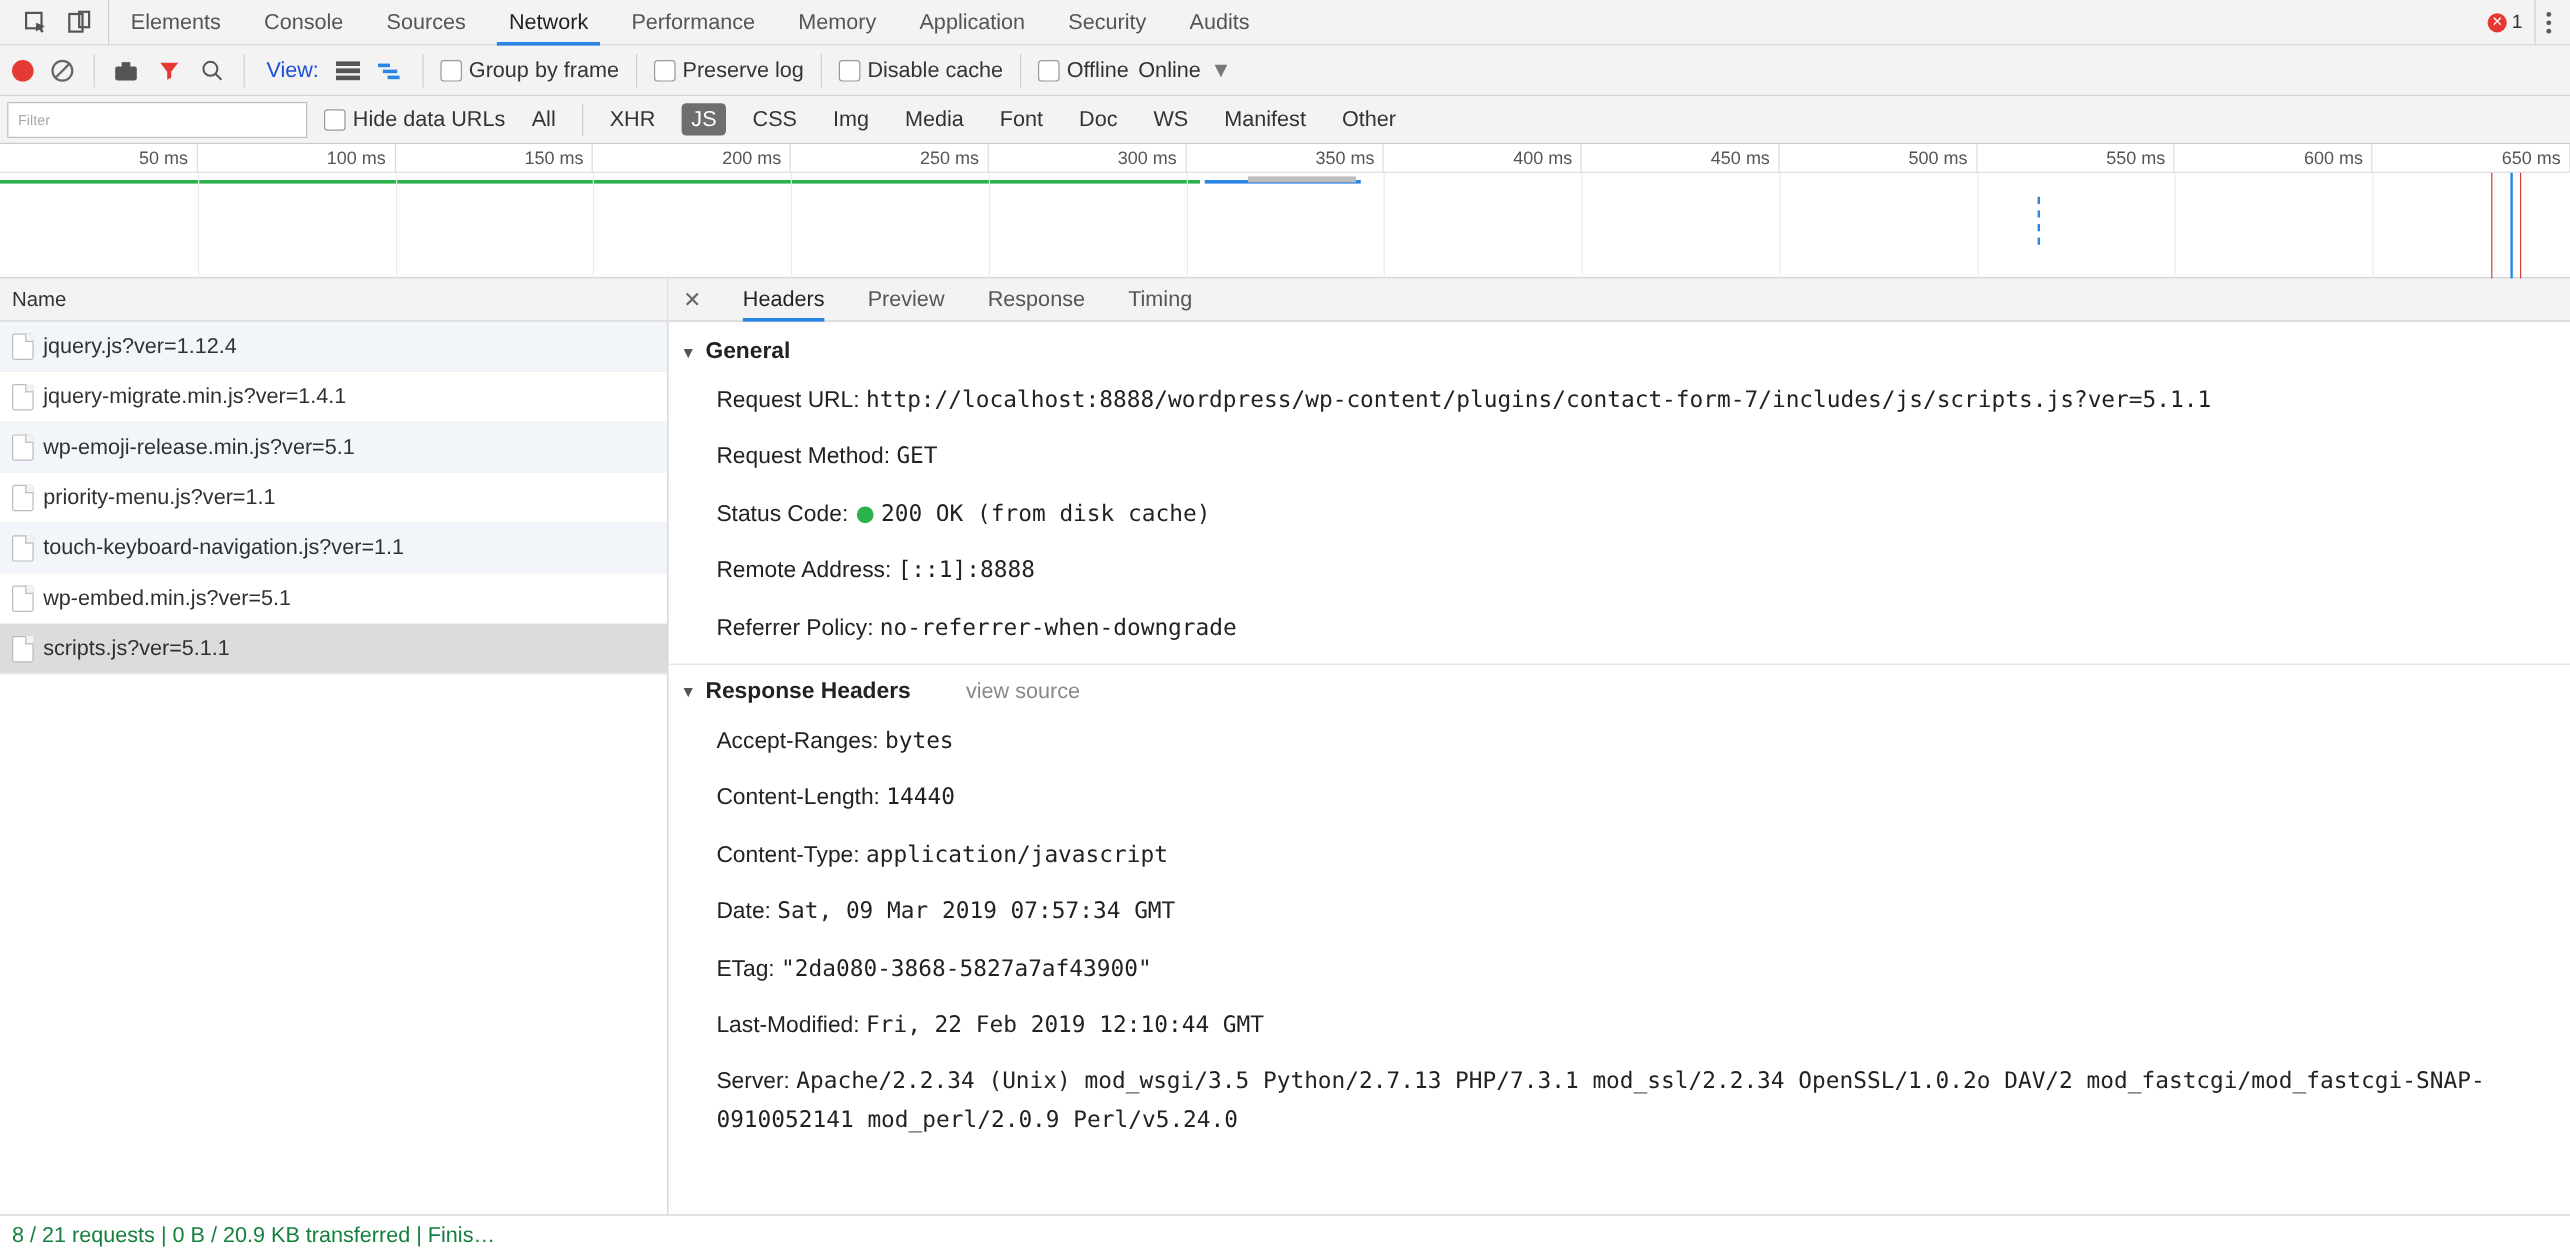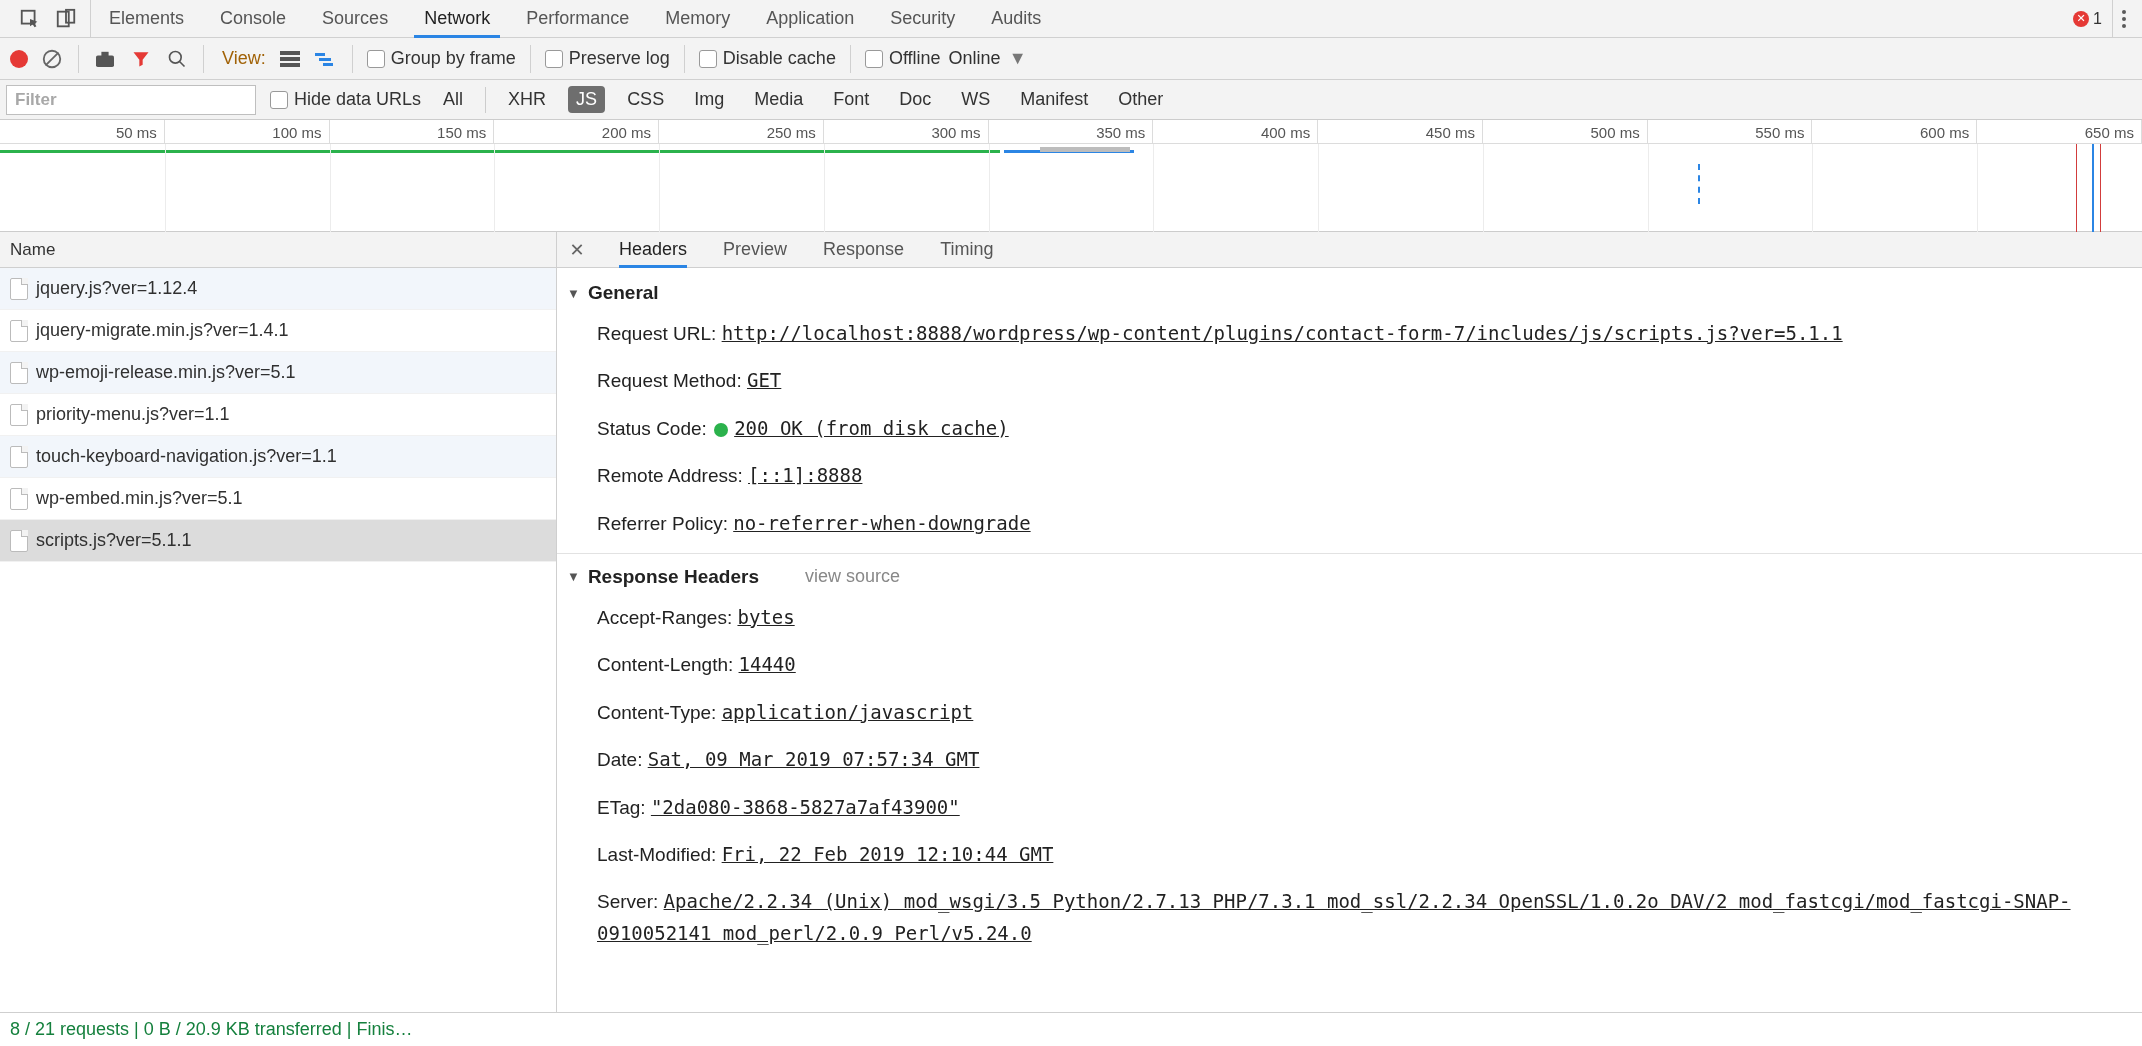--- a/index.html
+++ b/index.html
@@ -92,39 +92,39 @@
 .rec-dot {
   width: 18px; height: 18px; border-radius: 50%;
   background: #e53935;
 }
 .icon-btn {
   width: 24px; height: 24px;
   display:flex;align-items:center;justify-content:center;
   color:#555;
 }
 .vsep { width:1px; height:28px; background:#d0d0d0; margin: 0 2px;}
-.view-label { color:#a16207; margin-left:4px;}
+.view-label { color:#1d4ed8; margin-left:4px;}
 .chk { display:flex; align-items:center; gap:6px; color:#333; }
 .chk .box { width:18px;height:18px;border:1px solid #999;border-radius:3px;background:#fff;}
 .throttle { display:flex;align-items:center;gap:8px;}
 .throttle .chev{color:#777;}
 
 
 .filterbar {
   display:flex;
   align-items:center;
   height:40px;
   background:#f3f3f3;
   border-bottom:1px solid #ccc;
   padding:0 6px;
   gap:14px;
 }
 .filter-input{
   width:250px;height:30px;border:1px solid #bfbfbf;background:#fff;
-  padding:0 8px;font-size:17px;color:#7f1d1d;font-weight:bold;
+  padding:0 8px;font-size:12px;color:#7f1d1d;
 }
 .filter-input::placeholder{color:#a8a8a8;}
 .type-pill{padding:3px 8px;border-radius:4px;cursor:pointer;color:#333;}
 .type-pill.active{background:#6e6e6e;color:#fff;}
 .typevsep{width:1px;height:26px;background:#ccc;}
 
 
 .timeline{
   height:112px;border-bottom:1px solid #ccc;position:relative;background:#fff;
 }
@@ -157,21 +157,21 @@
 .dtab{cursor:pointer;color:#555;position:relative;height:100%;display:flex;align-items:center;}
 .dtab.active{color:#222;}
 .dtab.active::after{content:"";position:absolute;left:0;right:0;bottom:-1px;height:3px;background:#2b85e4;}
 
 .detail-body{flex:1;overflow:auto;padding:8px 0 12px 0;}
 .section-hdr{display:flex;align-items:center;gap:8px;padding:6px 10px;font-weight:600;font-size:19px;color:#222;}
 .section-hdr .tri{color:#555;font-size:13px;}
 .view-src{font-weight:400;color:#888;margin-left:38px;font-size:18px;}
 .kv{padding:8px 10px 8px 40px;font-size:19px;line-height:1.6;}
 .kv .k{font-weight:400;color:#222;}
-.kv .v{font-family:Menlo,Consolas,monospace;color:#222;text-decoration:underline;}
+.kv .v{font-family:Menlo,Consolas,monospace;color:#222;}
 .kv .v.mono{font-family:Menlo,Consolas,monospace;}
 .green-dot{display:inline-block;width:14px;height:14px;border-radius:50%;background:#2bb24c;margin:0 6px 0 2px;vertical-align:middle;}
 .section-divider{border-top:1px solid #e2e2e2;margin:6px 0;}
 
 
 .statusbar{height:34px;border-top:1px solid #cfcfcf;background:#fff;display:flex;align-items:center;padding:0 10px;font-size:18px;color:#15803d;}
 svg{display:block;}
 </style>
 </head>
 <body>

